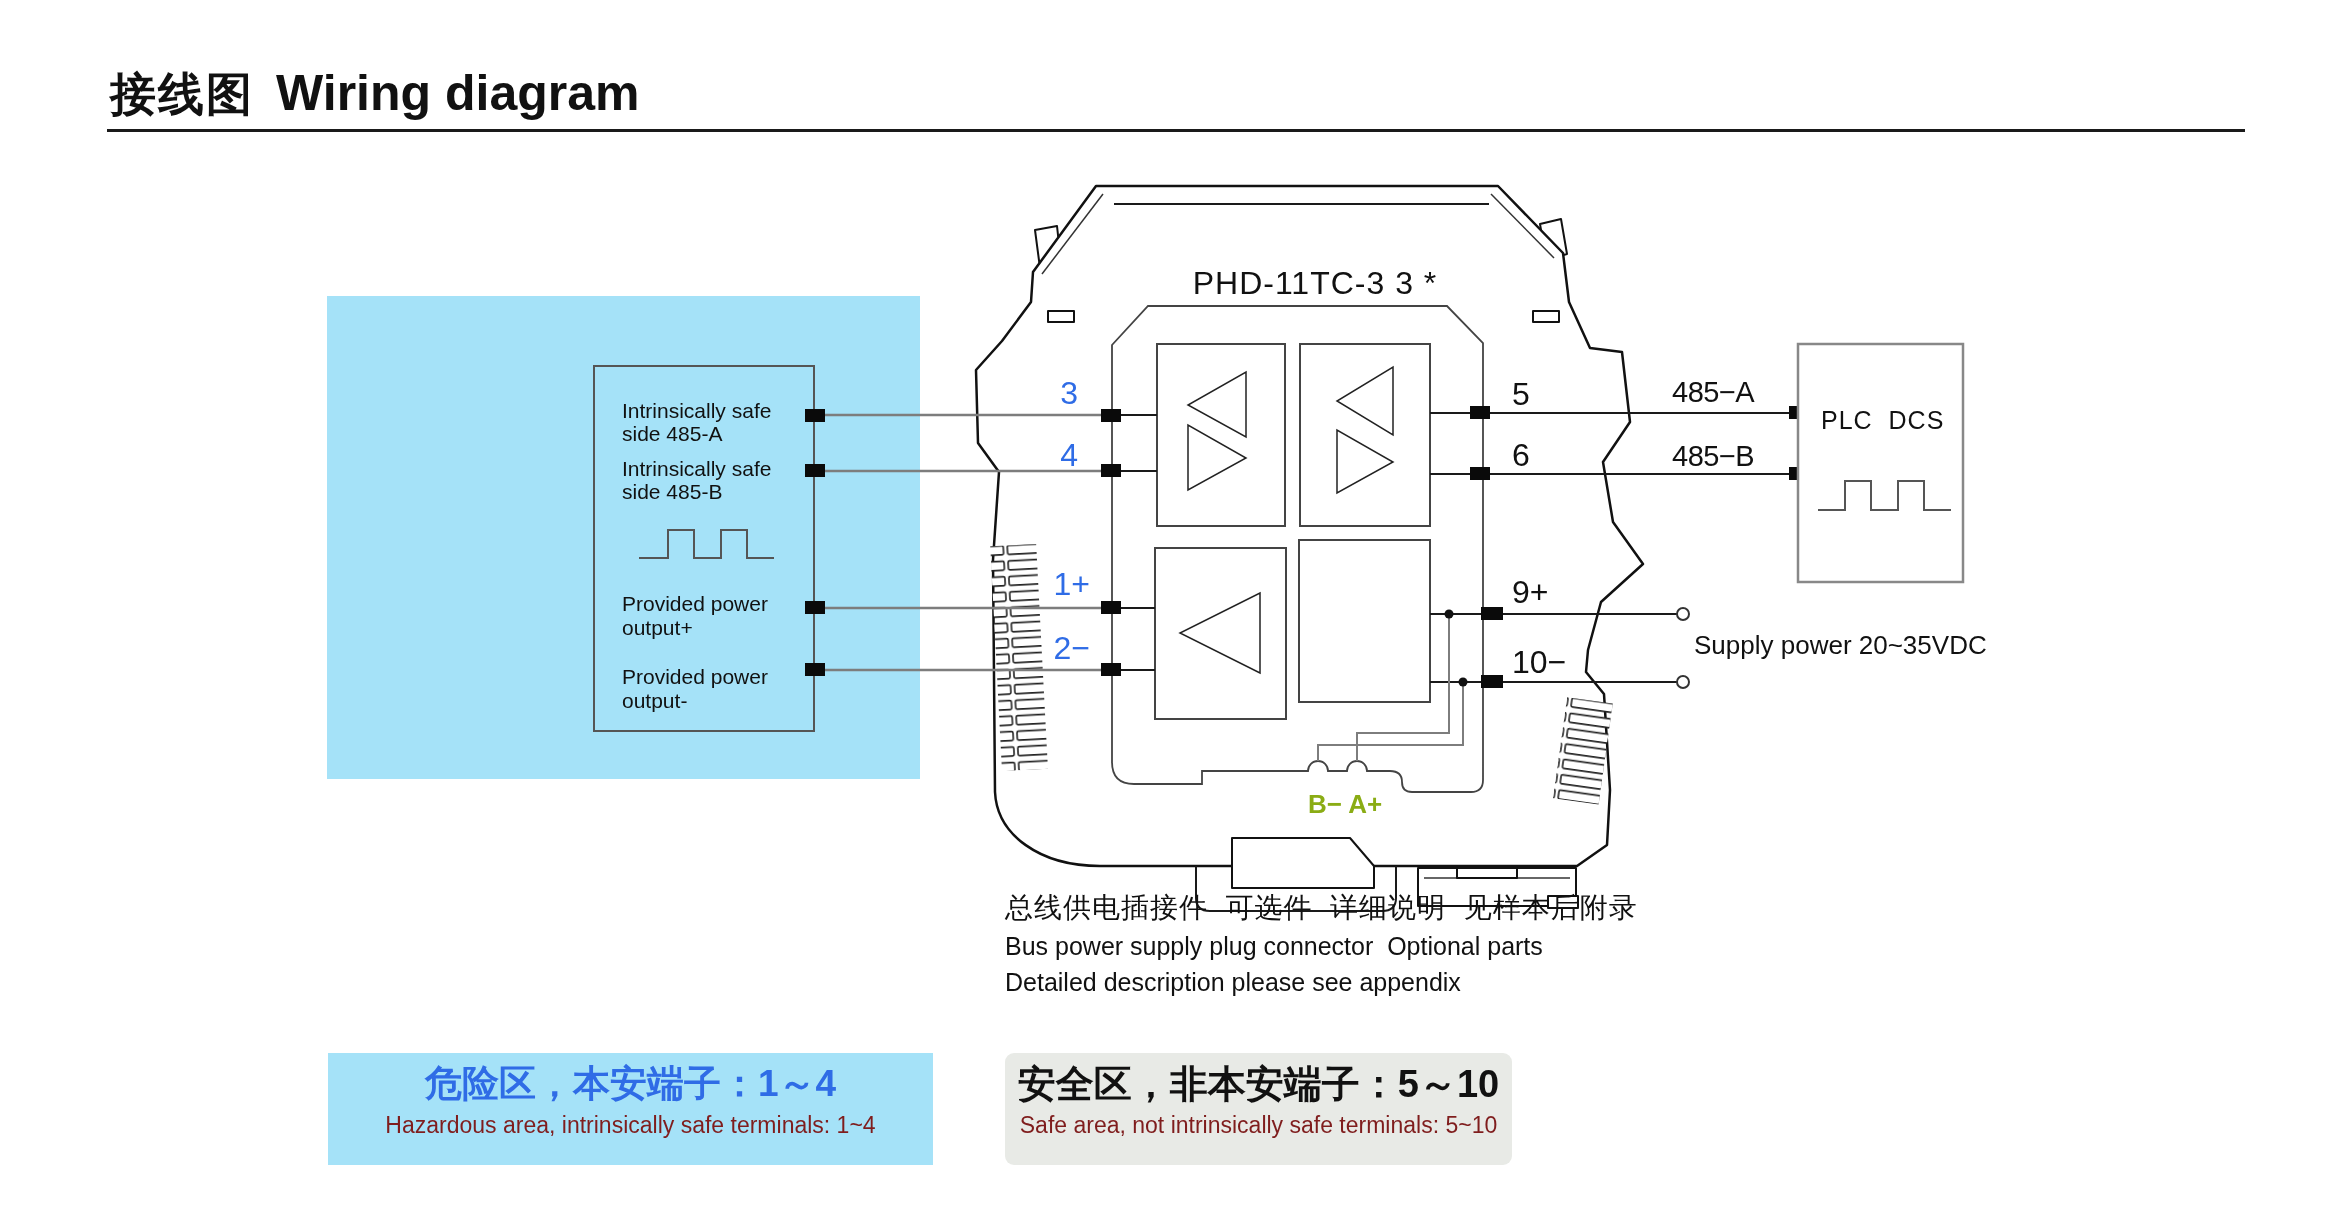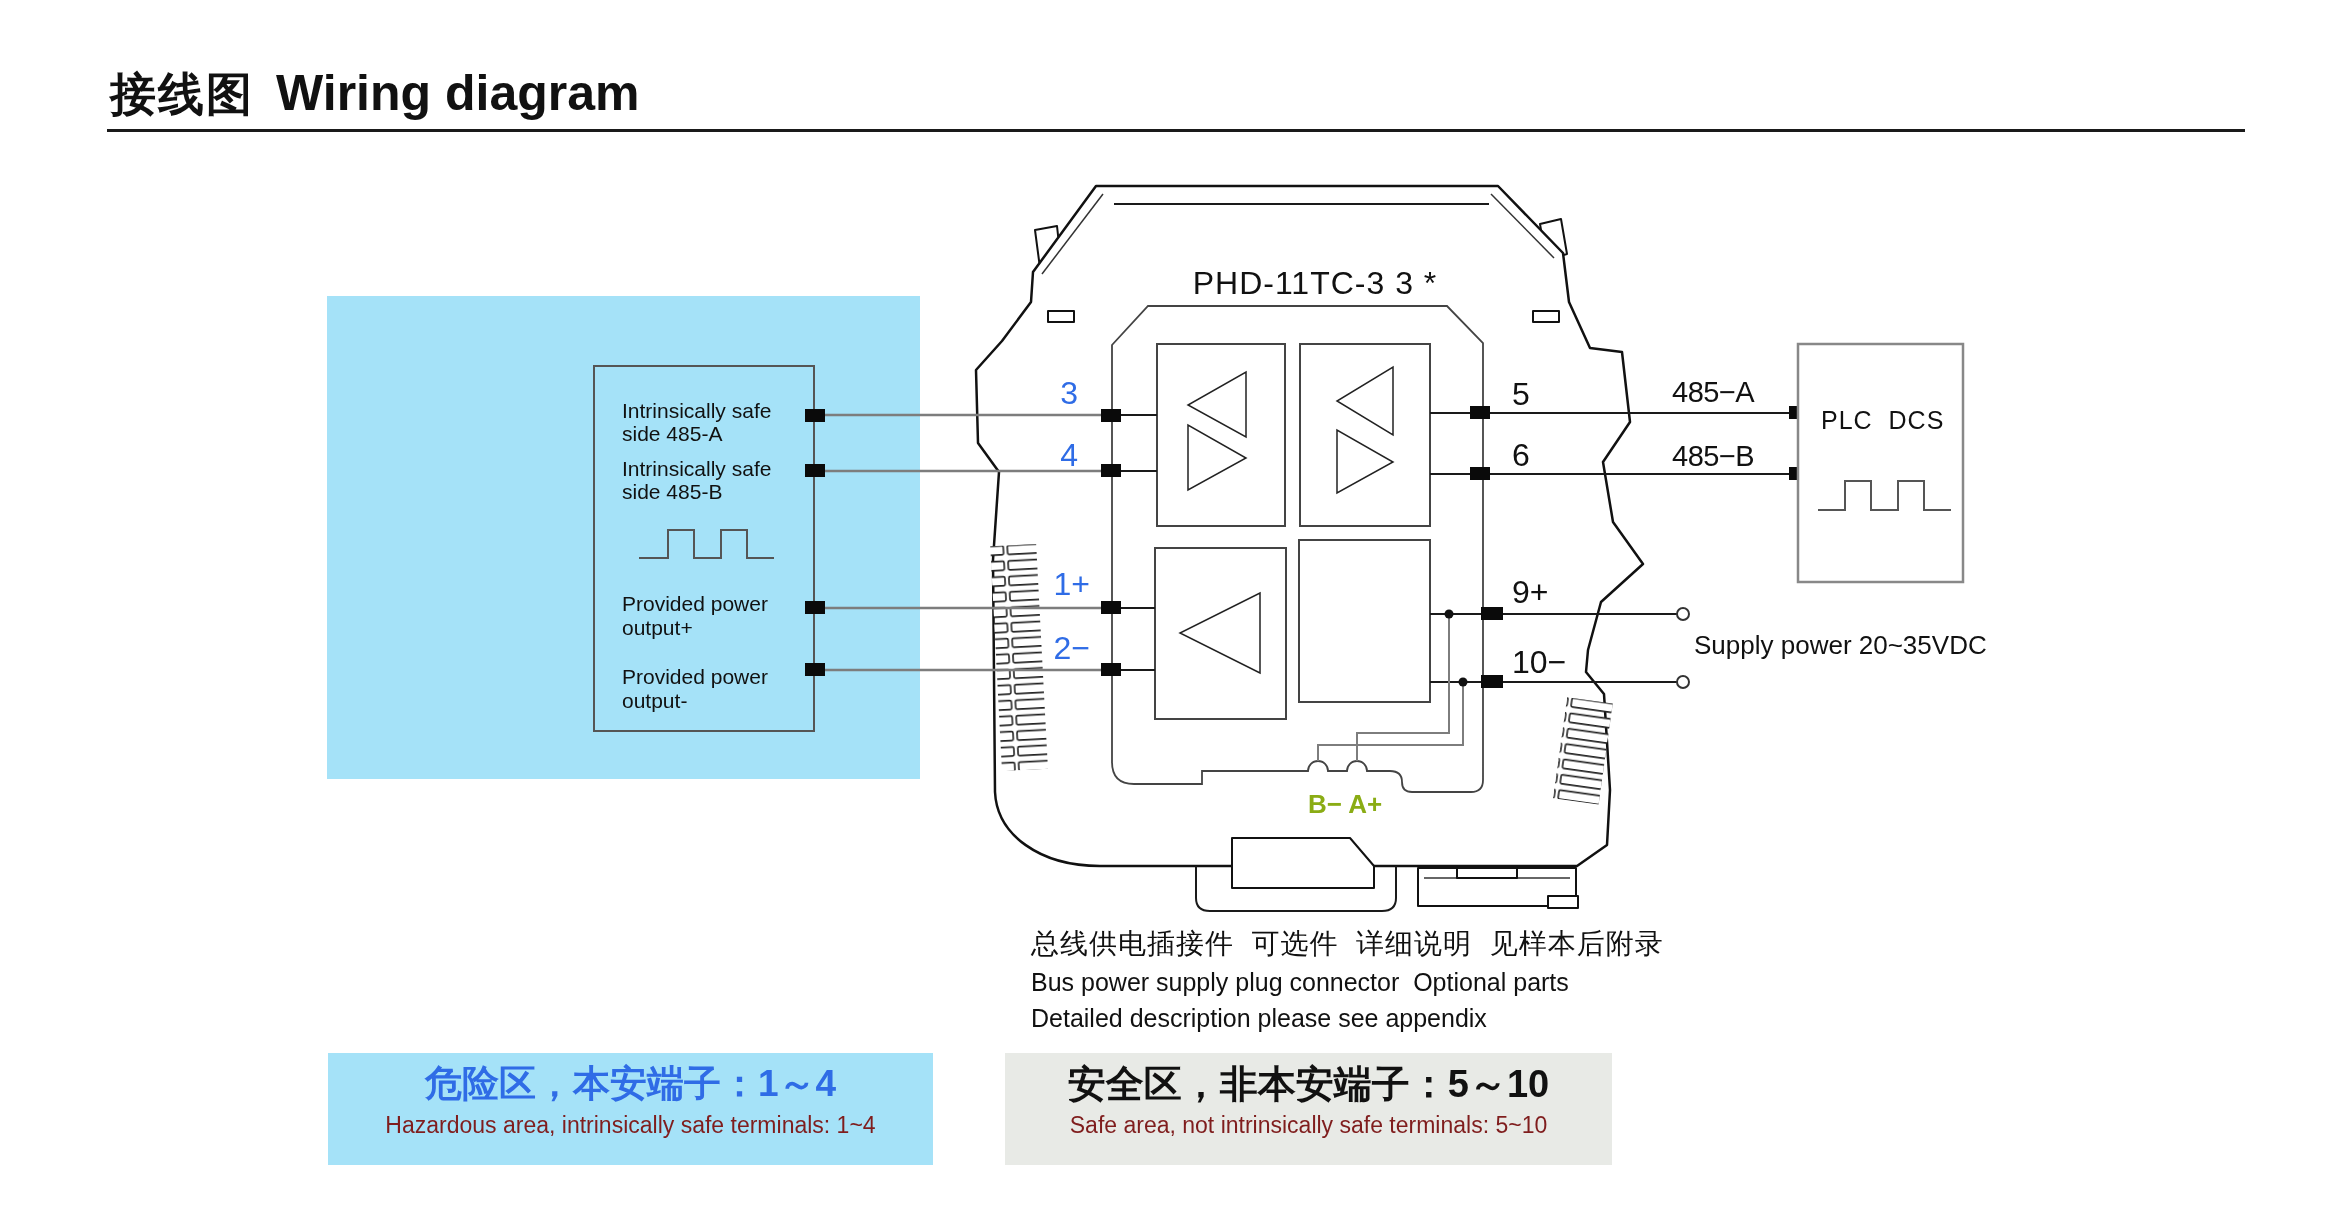--- a/index.html
+++ b/index.html
@@ -4,27 +4,27 @@
 <style>
   html,body{margin:0;padding:0;background:#fff;}
   body{width:2347px;height:1211px;position:relative;font-family:"Liberation Sans","DejaVu Sans",sans-serif;color:#111;overflow:hidden;}
   .abs{position:absolute;}
   
   .title{left:110px;top:64px;display:flex;align-items:baseline;gap:22px;white-space:pre;}
   .title .zh{font-size:46px;font-weight:600;letter-spacing:2px;}
   .title .en{font-size:50px;font-weight:700;}
   .rule{left:107px;top:129px;width:2138px;height:3px;background:#1a1a1a;}
   
-  .notes{left:1005px;top:924px;margin-left:26px;}
+  .notes{left:1005px;top:888px;}
   .notes .zh{font-size:28px;letter-spacing:1px;white-space:pre;line-height:40px;}
   .notes .en{font-size:25px;white-space:pre;line-height:36px;}
   
   .zone{top:1053px;height:112px;text-align:center;}
   .zone-hazard{left:328px;width:605px;background:#a5e2f8;}
-  .zone-safe{left:1005px;width:607px;background:#e8eae6;}
+  .zone-safe{left:1005px;width:507px;background:#e8eae6;border-radius:9px;}
   .zone .zh{font-size:37px;line-height:52px;margin-top:5px;white-space:pre;}
   .zone-hazard .zh{color:#2f6ce6;font-weight:600;}
   .zone-safe .zh{color:#111;font-weight:700;font-size:38px;}
   .zone .en{font-size:23px;line-height:30px;color:#7f1d1d;white-space:pre;}
   
   svg text{font-family:"Liberation Sans","DejaVu Sans",sans-serif;fill:#111;}
   .t-model{font-size:32px;letter-spacing:1px;white-space:pre;}
   .t-num-blue{font-size:32px;fill:#2f6ce6;font-weight:500;}
   .t-num-black{font-size:32px;font-weight:500;}
   .t-wire{font-size:29px;letter-spacing:-0.5px;}

